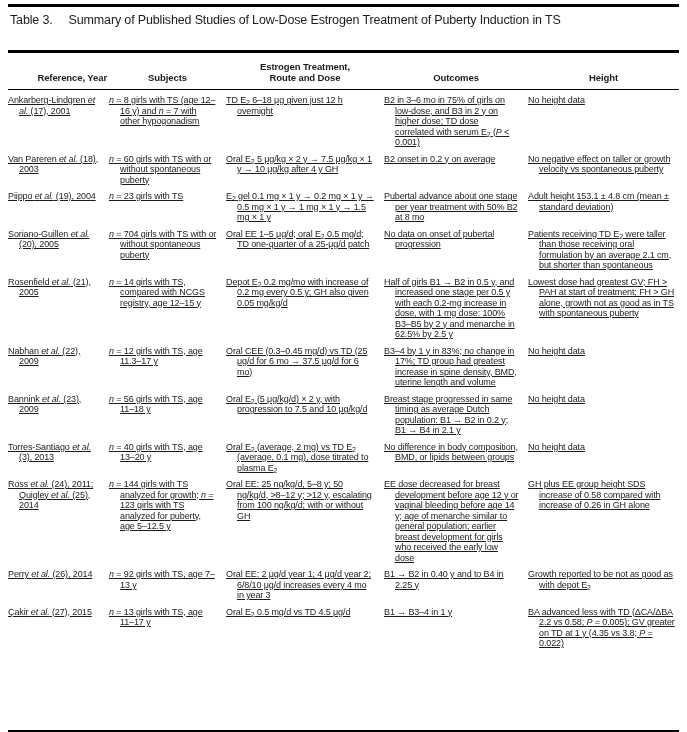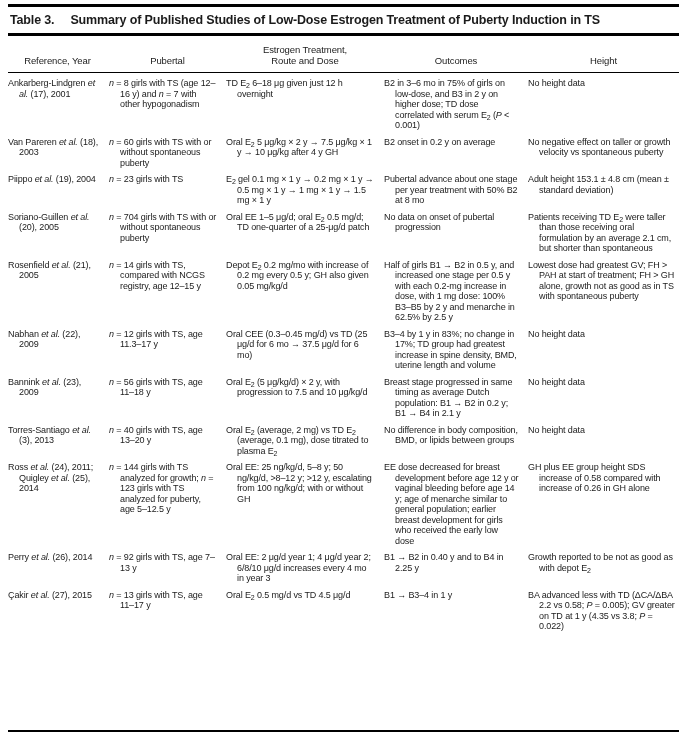--- a/index.html
+++ b/index.html
@@ -9,41 +9,41 @@
     color:#1b1b1b;
   }
   .page{
     box-sizing:border-box;width:687px;height:732px;
     padding:4px 8px 0 8px;
     display:flex;flex-direction:column;overflow:hidden;
   }
   .rule{border:0;margin:0;height:0;border-top:3px solid #000;}
   .rule.bottom{border-top-width:2.5px;margin-top:auto;}
   .titlebar{
-    padding:6px 2px 6px 2px;
-    font-weight:bold;font-size:12.5px;letter-spacing:-0.15px;
+    padding:6px 2px 23px 2px;
+    font-weight:normal;font-size:12.5px;letter-spacing:-0.15px;
     white-space:nowrap;
   }
   .title-label{margin-right:16px;}
   table{width:100%;border-collapse:collapse;table-layout:fixed;}
   col.c1{width:101px;} col.c2{width:117px;} col.c3{width:158px;}
   col.c4{width:144px;} col.c5{width:151px;}
   thead th{
-    font-size:9.5px;font-weight:normal;text-align:center;vertical-align:bottom;
+    font-size:9.5px;font-weight:bold;text-align:center;vertical-align:bottom;
     padding:8px 2px 6px 2px;white-space:pre-line;line-height:11px;
     letter-spacing:-0.1px;border-bottom:1.5px solid #000;
   }
-  thead th:first-child{text-align:center;padding-left:0;}
+  thead th:first-child{text-align:right;padding-left:0;}
   tbody td{
     font-size:9px;line-height:10.5px;vertical-align:top;
     padding:3px 9px 3px 0;letter-spacing:-0.12px;
   }
   tbody td:last-child{padding-right:2px;}
   tbody tr:first-child td{padding-top:5px;}
-  .hang{padding-left:11px;text-indent:-11px;}
+  .hang{padding-left:11px;text-indent:-11px;text-decoration:underline;}
   sub{font-size:7px;line-height:0;vertical-align:-1.5px;}
   i{font-style:italic;}
 </style>
 </head>
 <body>
 
 <div class="page">
   <div class="rule"></div>
   <div class="titlebar">
     <span class="title-label">Table 3.</span><span class="title-text">Summary of Published Studies of Low-Dose Estrogen Treatment of Puberty Induction in TS</span>
@@ -54,21 +54,21 @@
     <colgroup>
       <col class="c1">
         <col class="c2">
         <col class="c3">
         <col class="c4">
         <col class="c5">
     </colgroup>
     <thead>
       <tr>
         <th>Reference, Year</th>
-        <th>Pubertal</th>
+        <th>Subjects</th>
         <th>Estrogen Treatment,
 Route and Dose</th>
         <th>Outcomes</th>
         <th>Height</th>
       </tr>
     </thead>
     <tbody>
         <tr>
           <td>
             <div class="hang">Ankarberg-Lindgren <i>et al.</i> (17), 2001</div>

